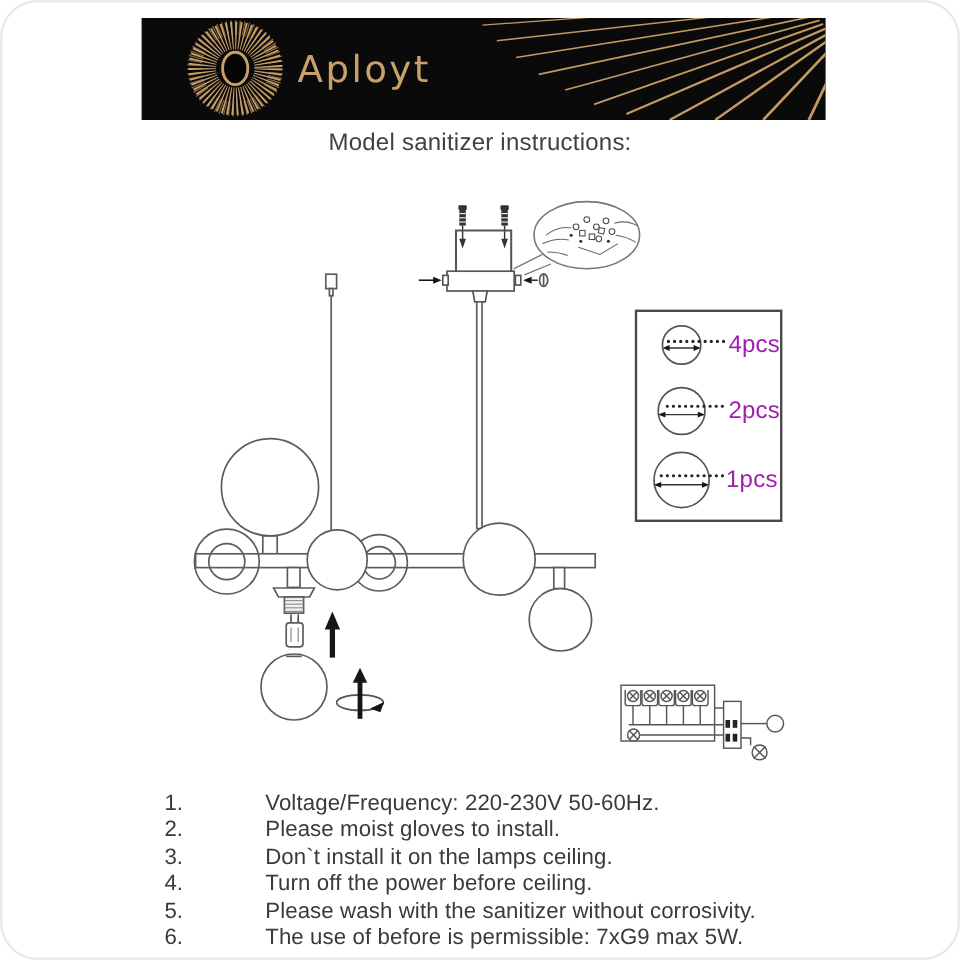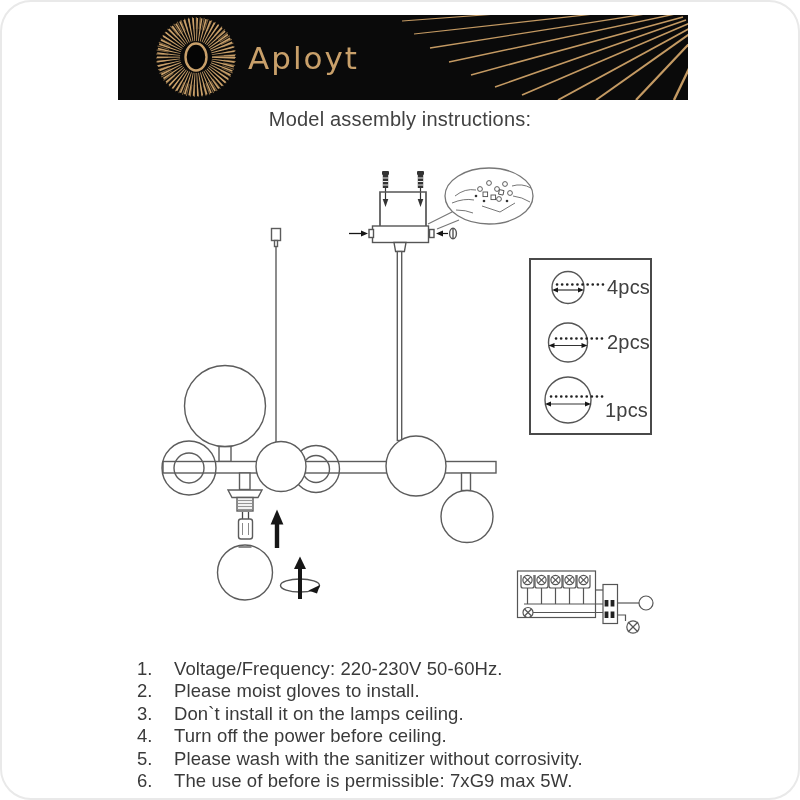--- a/index.html
+++ b/index.html
@@ -13,27 +13,27 @@
   .brand{position:absolute;left:130px;top:50%;transform:translateY(-50%);
          color:#c9a06a;font-size:31px;letter-spacing:2px;font-weight:400;
          font-family:"DejaVu Sans",sans-serif;}
 
   
   .title-wrap{left:0;top:107px;width:800px;text-align:center;color:#414141;}
   .title-wrap div{font-size:20px;line-height:24px;letter-spacing:.2px;}
 
   
   .legend-box{left:529px;top:258px;width:119px;height:173px;border:2px solid #4a4a4a;background:#fff;}
-  .legend-label{position:absolute;color:#404040;font-size:20px;line-height:22px;letter-spacing:.2px;}
+  .legend-label{position:absolute;color:#a21caf;font-size:20px;line-height:22px;letter-spacing:.2px;}
 
   
   .instructions{left:137px;top:658px;width:560px;color:#3a3a3a;}
   .irow{display:flex;font-size:18.5px;line-height:22.4px;}
   .irow .num{width:37px;flex:0 0 37px;}
-  .irow .itext{flex:1;letter-spacing:.1px;}
+  .irow .itext{flex:1;letter-spacing:.1px;margin-left:47px;}
 
   
   #art{left:0;top:0;}
 </style>
 </head>
 <body>
 <div id="page">
 
   <div class="abs band">
     <svg width="570" height="85" viewBox="0 0 570 85">
@@ -55,27 +55,27 @@
         <line x1="562" y1="-2" x2="331" y2="47" stroke-width="1.4"></line>
         <line x1="559" y1="-6" x2="312" y2="33" stroke-width="1.3"></line>
         <line x1="557" y1="-10" x2="296" y2="19" stroke-width="1.2"></line>
         <line x1="555" y1="-14" x2="284" y2="6" stroke-width="1.1"></line>
       </g>
     </svg>
     <span class="brand">Aployt</span>
   </div>
 
   <div class="abs title-wrap">
-    <div>Model assembly instructions:</div>
+    <div>Model sanitizer instructions:</div>
   </div>
 
   <div class="abs legend-box"></div>
   <span class="legend-label" style="left:607px;top:276px">4pcs</span>
   <span class="legend-label" style="left:607px;top:331px">2pcs</span>
-  <span class="legend-label" style="left:605px;top:399px">1pcs</span>
+  <span class="legend-label" style="left:605px;top:389px">1pcs</span>
 
   <svg id="art" class="abs" width="800" height="800" viewBox="0 0 800 800">
 
     <g fill="none" stroke="#555" stroke-width="1.4">
 
       <g stroke="none" fill="#333">
         <rect x="382" y="171" width="7" height="4" rx="1"></rect>
         <rect x="382.8" y="175" width="5.4" height="13"></rect>
         <rect x="417" y="171" width="7" height="4" rx="1"></rect>
         <rect x="417.8" y="175" width="5.4" height="13"></rect>

